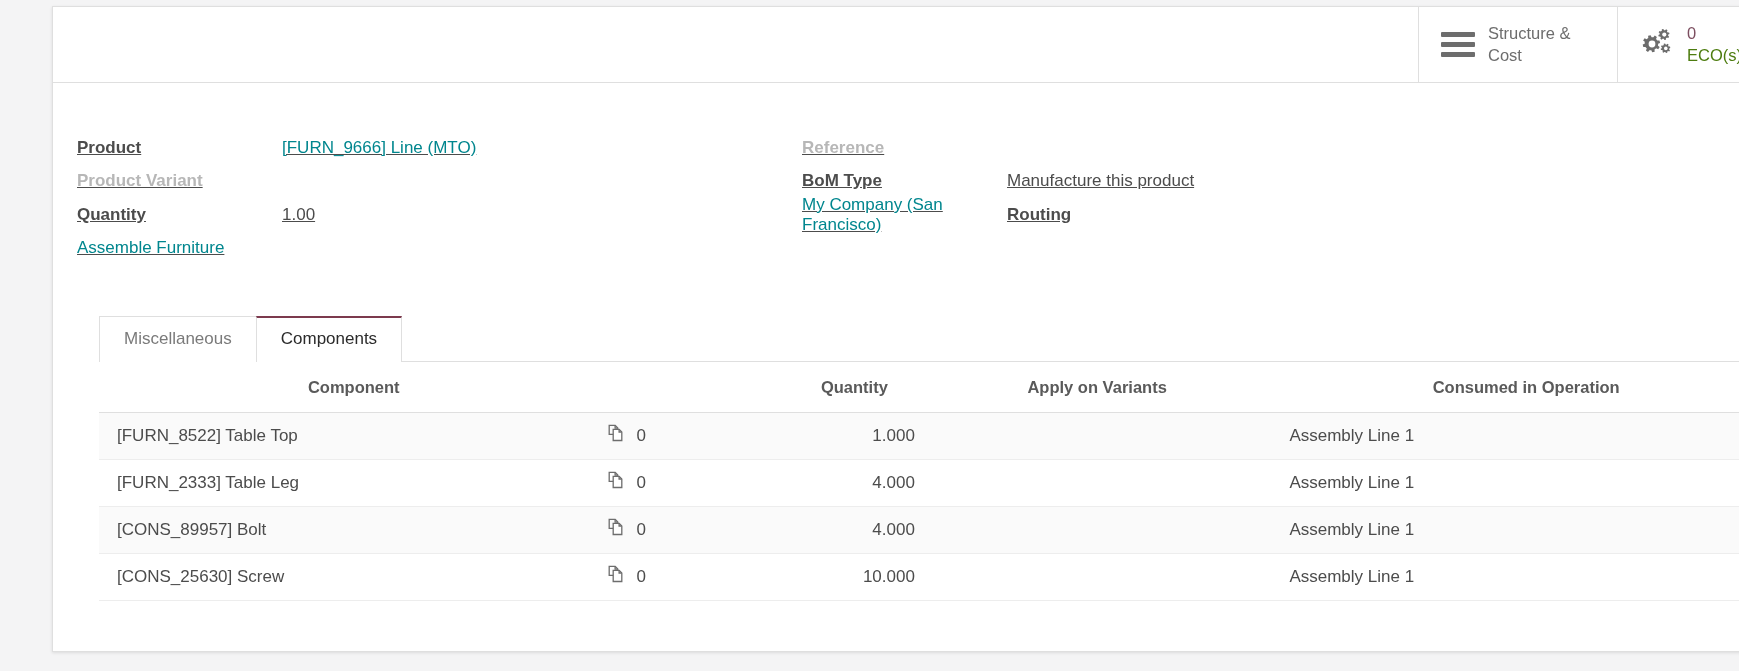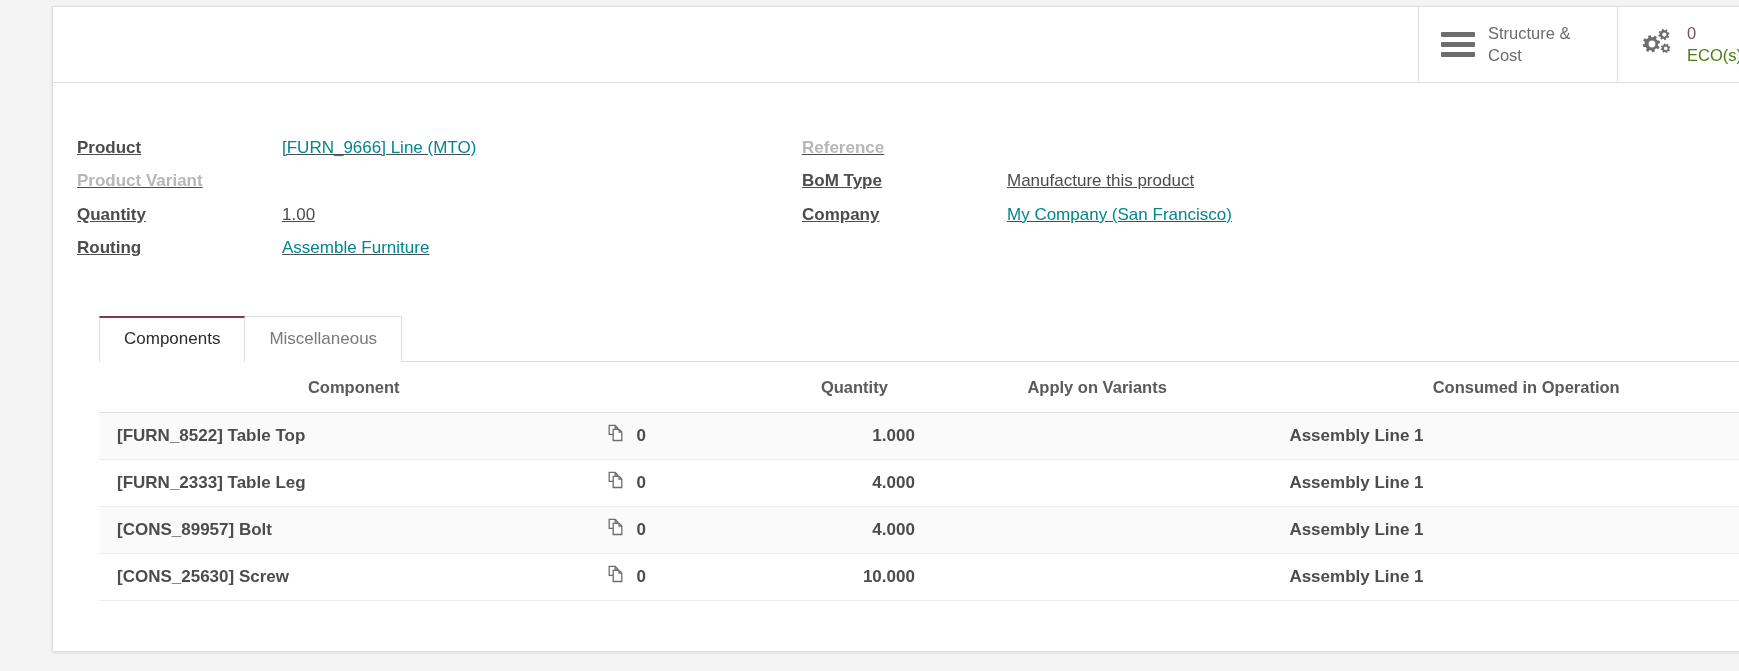--- a/index.html
+++ b/index.html
@@ -187,21 +187,20 @@
     white-space: nowrap;
   }
   table.o-list td {
     font-size: 17px;
     color: #4c4c4c;
     padding: 11px 8px 11px 8px;
     border-bottom: 1px solid #ededed;
     white-space: nowrap;
     overflow: hidden;
     text-overflow: ellipsis;
-    font-weight: bold;
   }
   tr.o-row:nth-child(odd) td { background: #fafafa; }
   tr.o-row:nth-child(even) td { background: #ffffff; }
 
   .col-component { width: 470px; padding-left: 18px !important; }
   .col-variants-icon { width: 170px; }
   .col-qty { width: 120px; text-align: right; }
   .col-variants { width: 330px; }
   .col-operation { width: 470px; padding-left: 18px !important; }
 
@@ -267,34 +266,33 @@
       <div class="field-label muted">Reference</div>
       <div class="field-value empty"></div>
 
       <div class="field-label muted">Product Variant</div>
       <div class="field-value empty"></div>
       <div class="field-label">BoM Type</div>
       <div class="field-value">Manufacture this product</div>
 
       <div class="field-label">Quantity</div>
       <div class="field-value">1.00</div>
-      <div class="field-label">Company</div>
       <div class="field-value link">My Company (San Francisco)</div>
 
       <div class="field-label">Routing</div>
       <div class="field-value link">Assemble Furniture</div>
       <div class="field-label"></div>
       <div class="field-value empty"></div>
 
     </div>
 
     <div class="notebook">
       <div class="tabs">
+        <div class="tab">Miscellaneous</div>
         <div class="tab active">Components</div>
-        <div class="tab">Miscellaneous</div>
       </div>
 
       <div class="list-wrap">
         <table class="o-list">
           <thead>
             <tr>
               <th class="col-component">Component</th>
               <th class="col-variants-icon"></th>
               <th class="col-qty">Quantity</th>
               <th class="col-variants">Apply on Variants</th>

